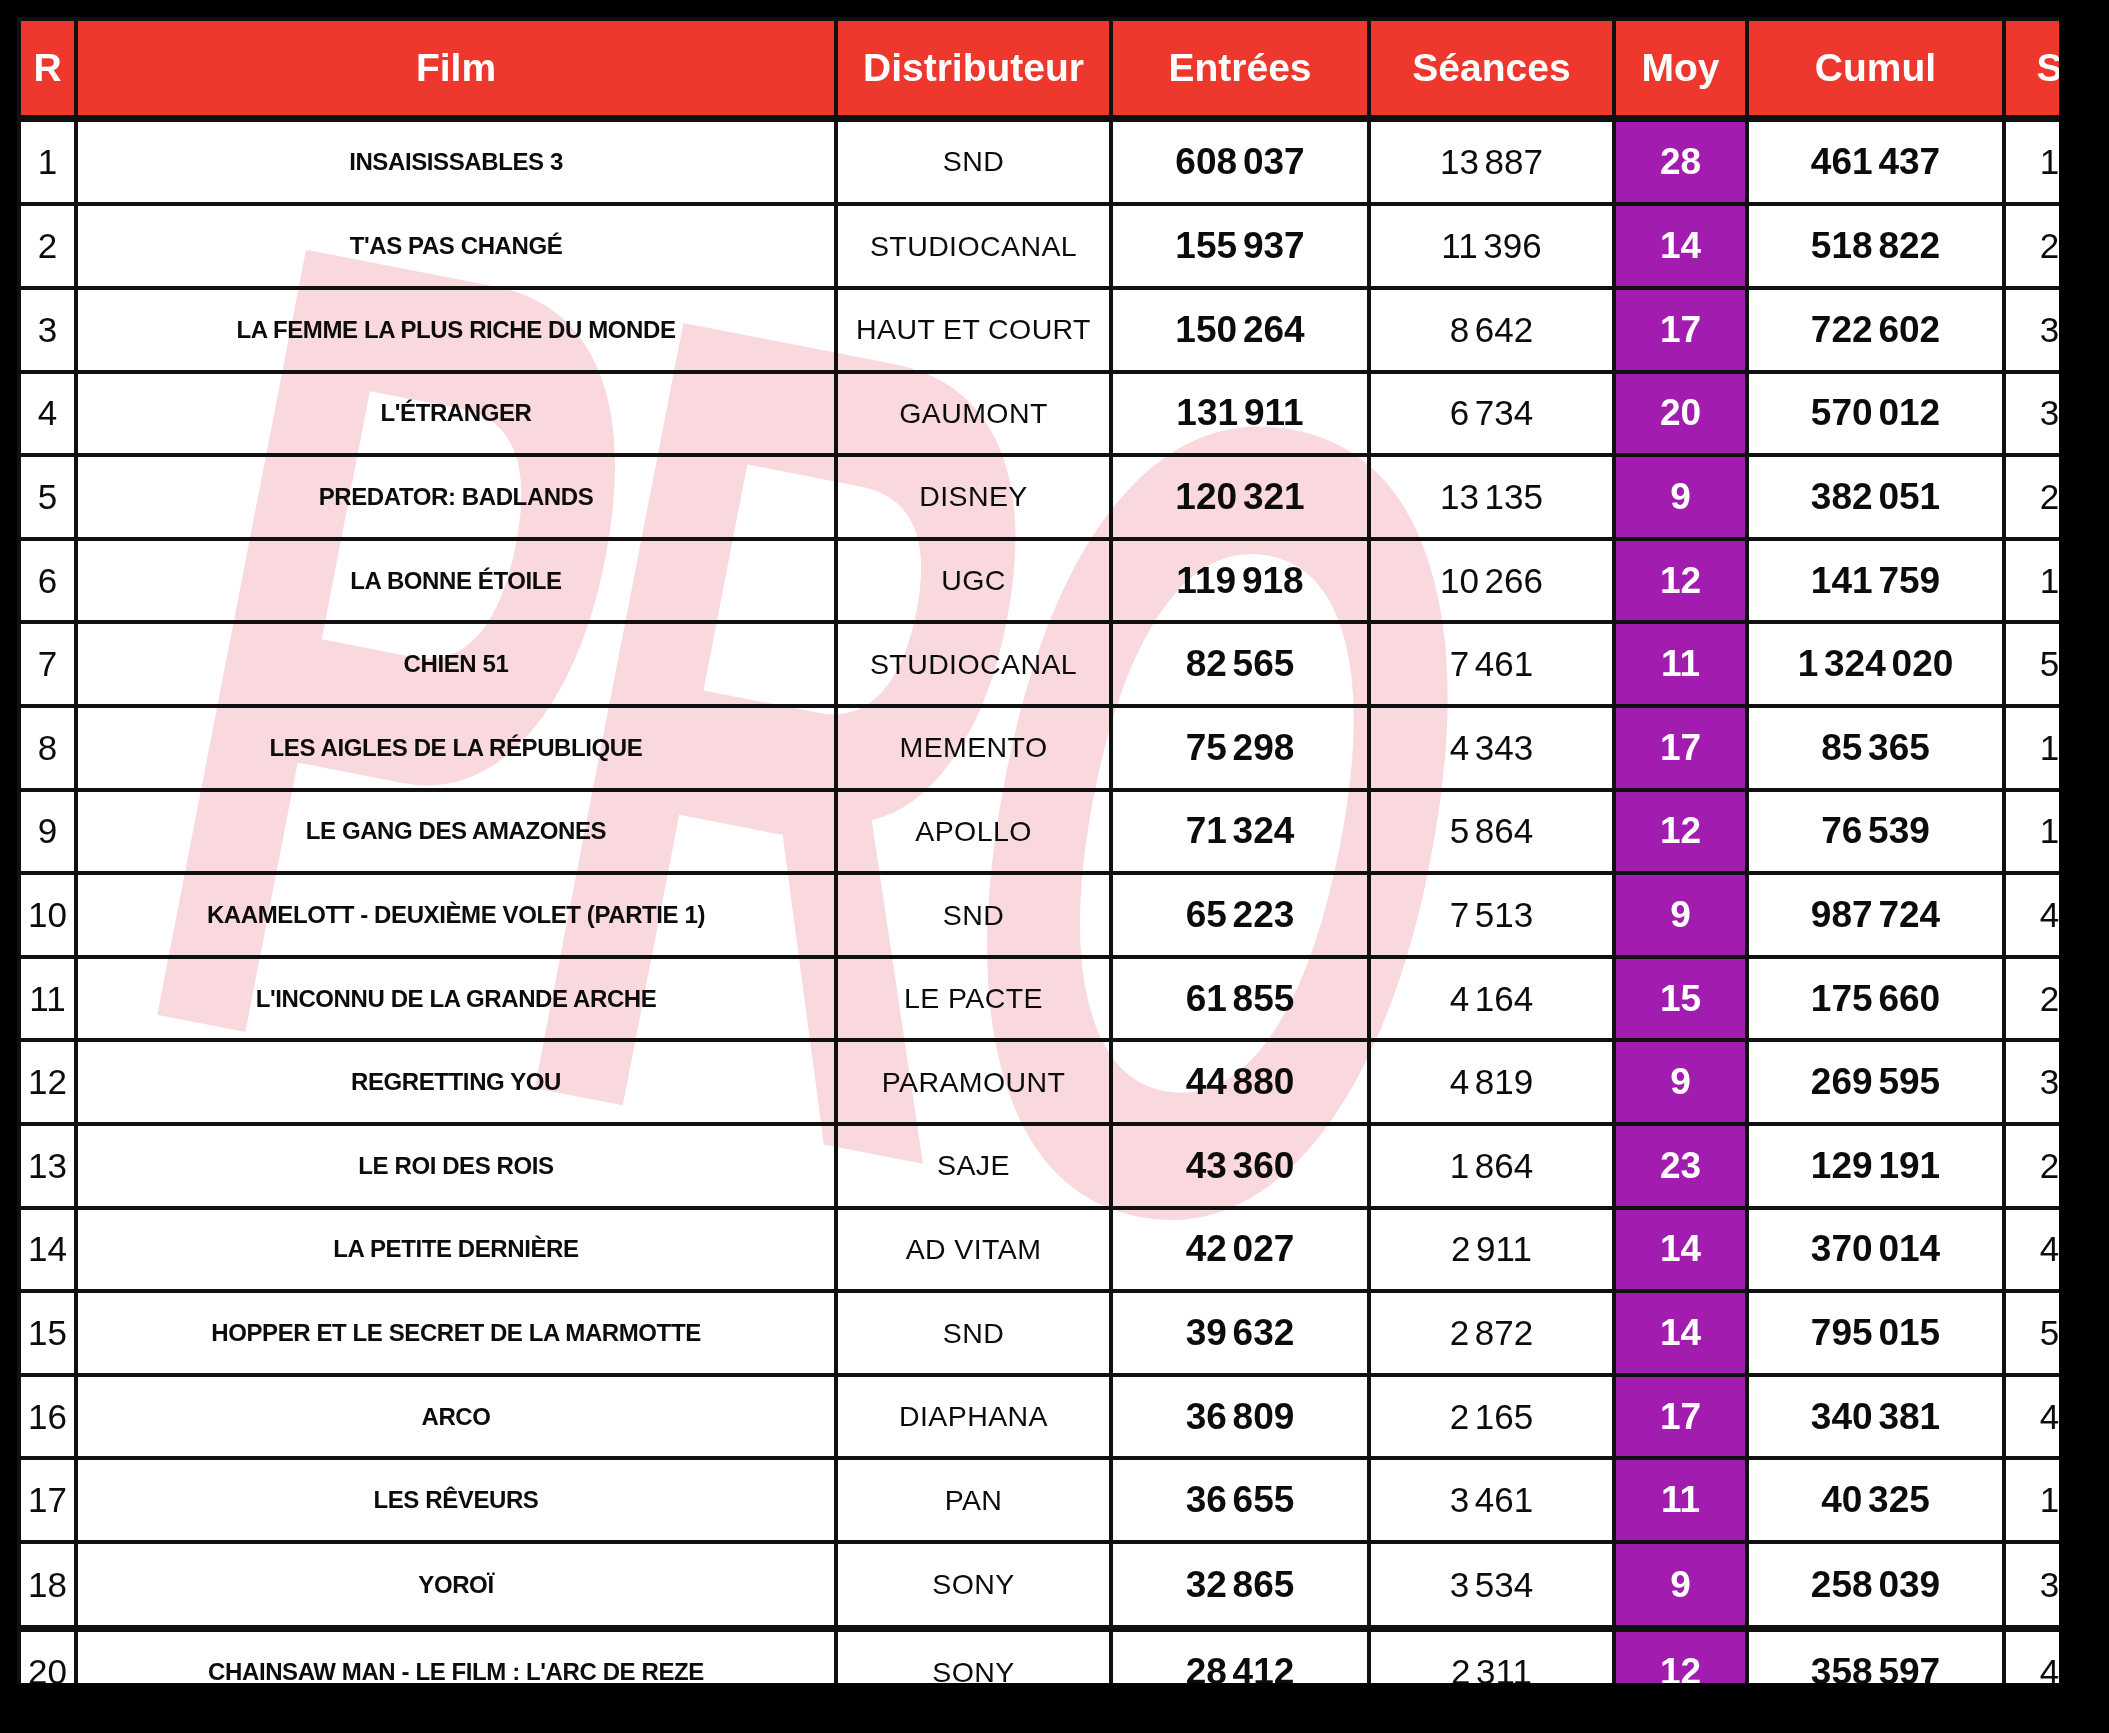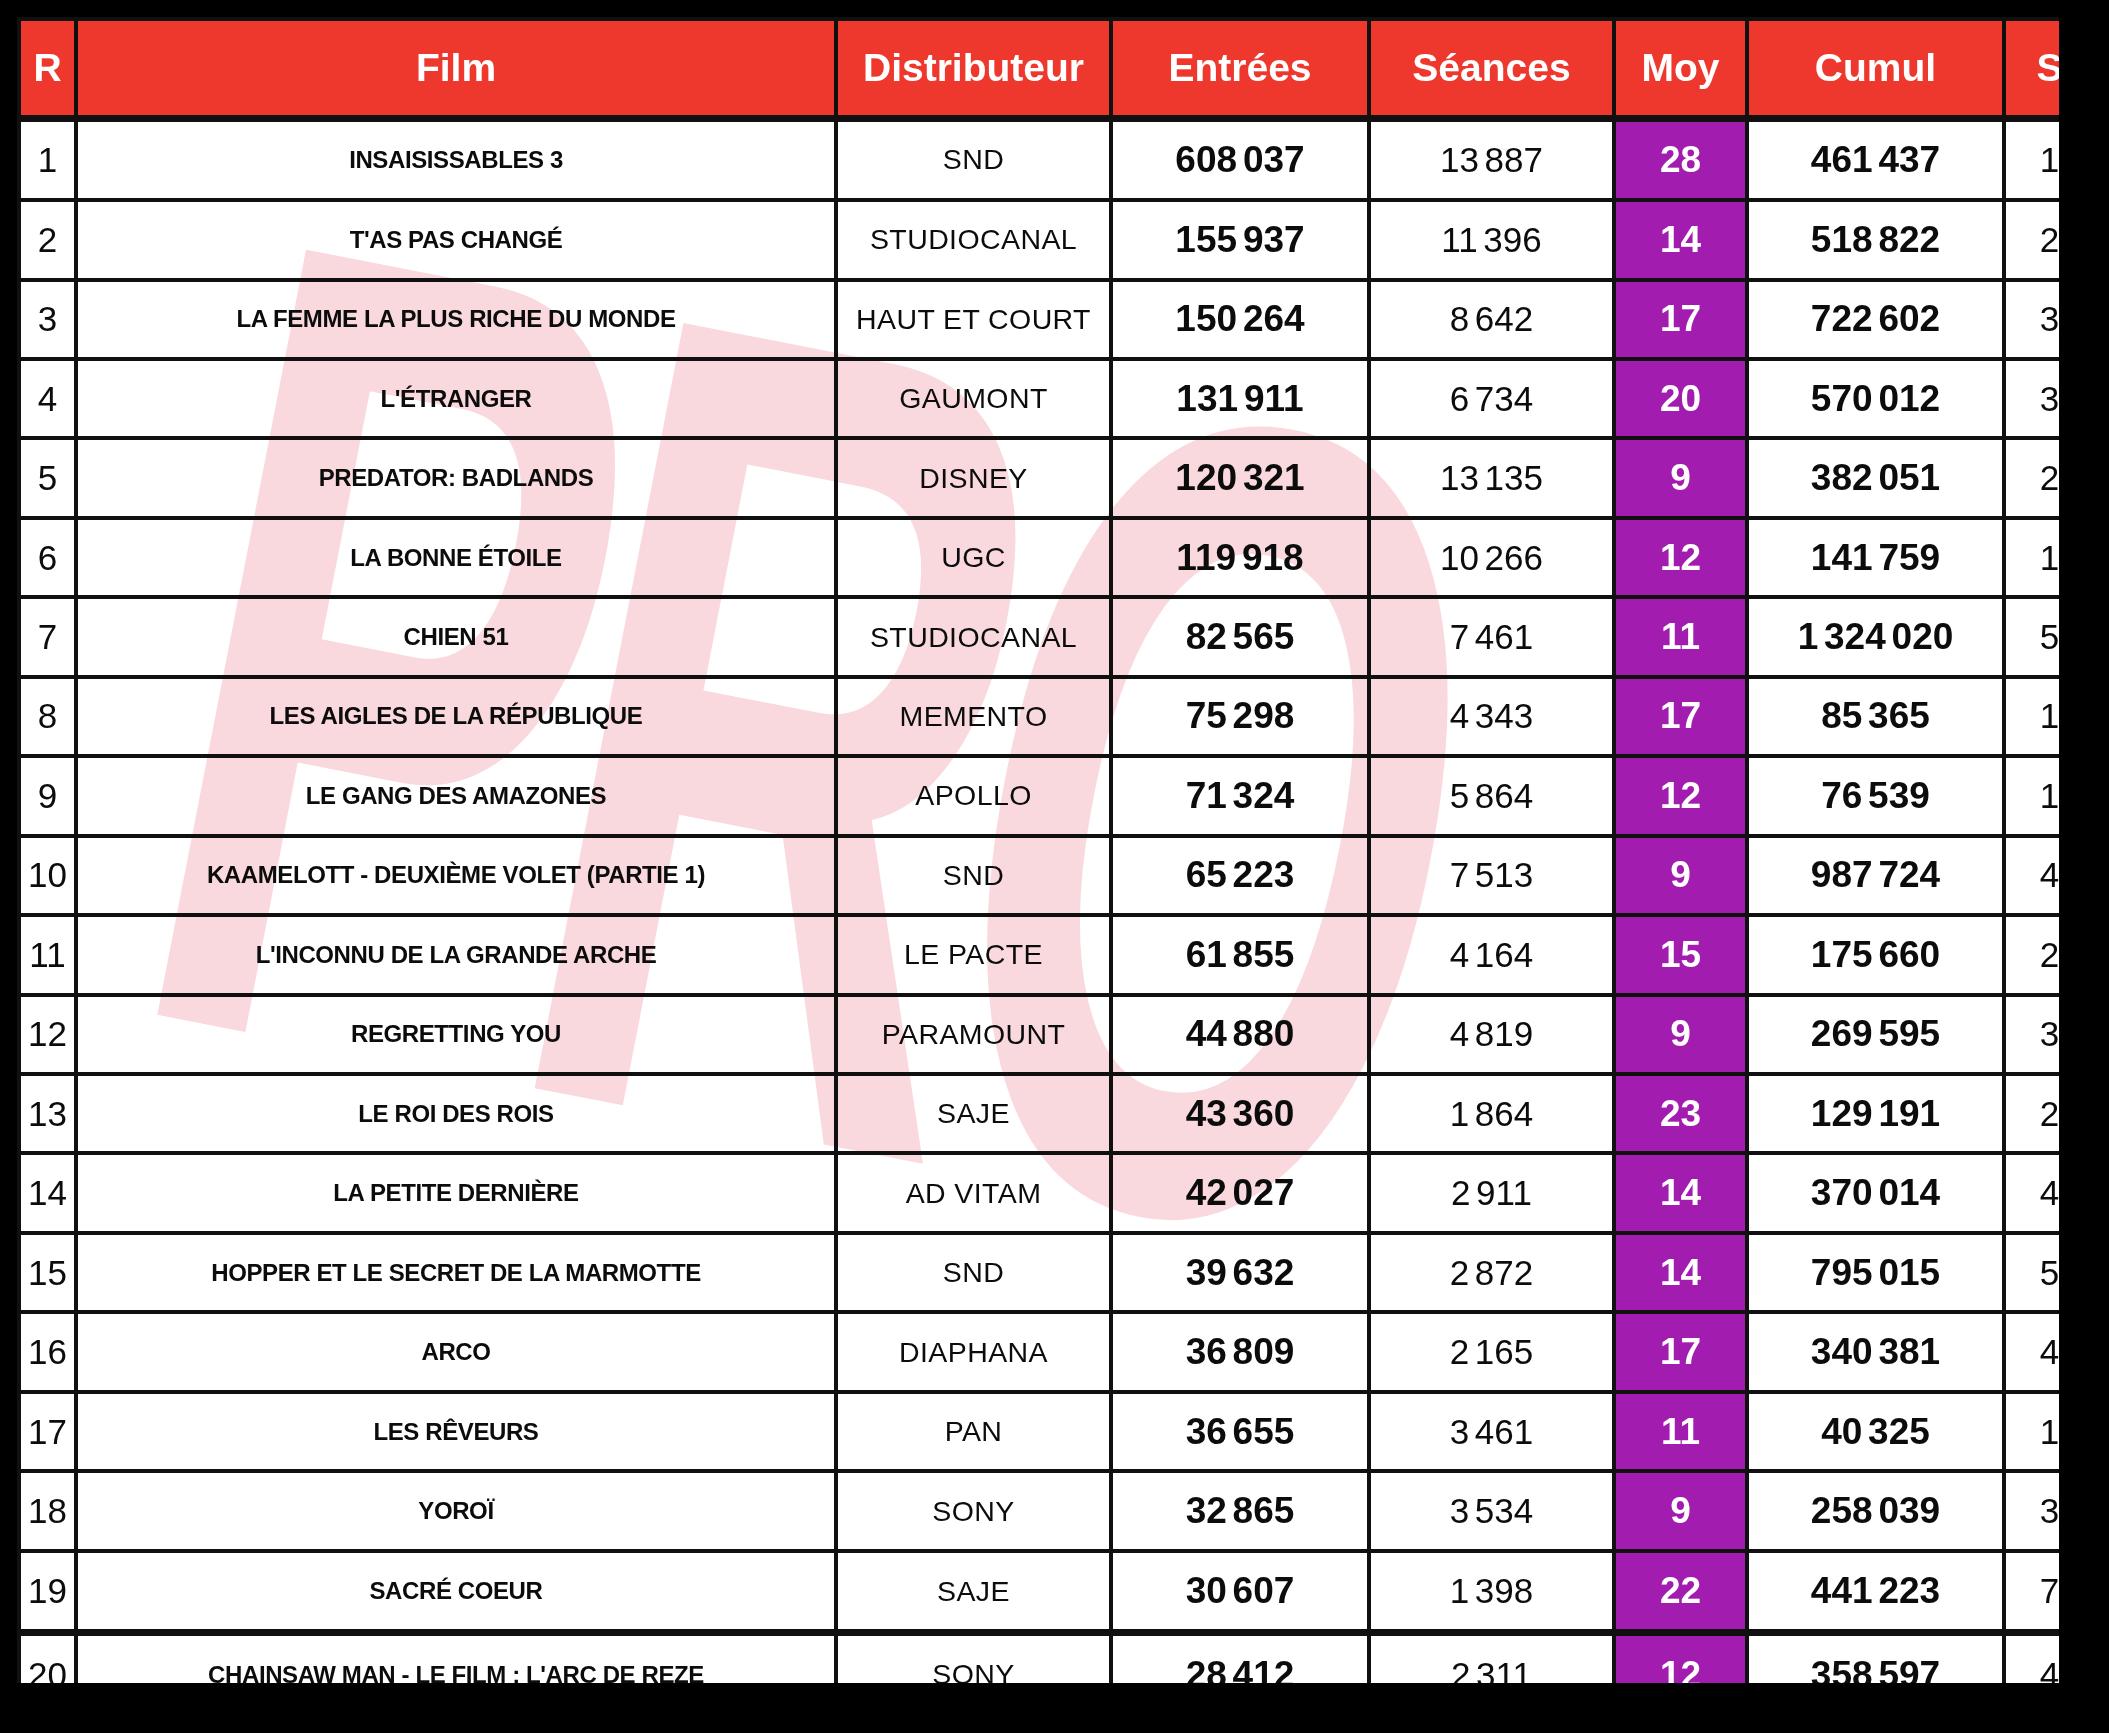--- a/index.html
+++ b/index.html
@@ -287,30 +287,20 @@
           <td class="rank">18</td>
           <td class="film">YOROÏ</td>
           <td class="dist">SONY</td>
           <td class="entrees">32 865</td>
           <td class="seances">3 534</td>
           <td class="moy">9</td>
           <td class="cumul">258 039</td>
           <td class="sem">3</td>
         </tr>
 
-        <tr>
-          <td class="rank">19</td>
-          <td class="film">SACRÉ COEUR</td>
-          <td class="dist">SAJE</td>
-          <td class="entrees">30 607</td>
-          <td class="seances">1 398</td>
-          <td class="moy">22</td>
-          <td class="cumul">441 223</td>
-          <td class="sem">7</td>
-        </tr>
 
         <tr>
           <td class="rank">20</td>
           <td class="film">CHAINSAW MAN - LE FILM : L'ARC DE REZE</td>
           <td class="dist">SONY</td>
           <td class="entrees">28 412</td>
           <td class="seances">2 311</td>
           <td class="moy">12</td>
           <td class="cumul">358 597</td>
           <td class="sem">4</td>

